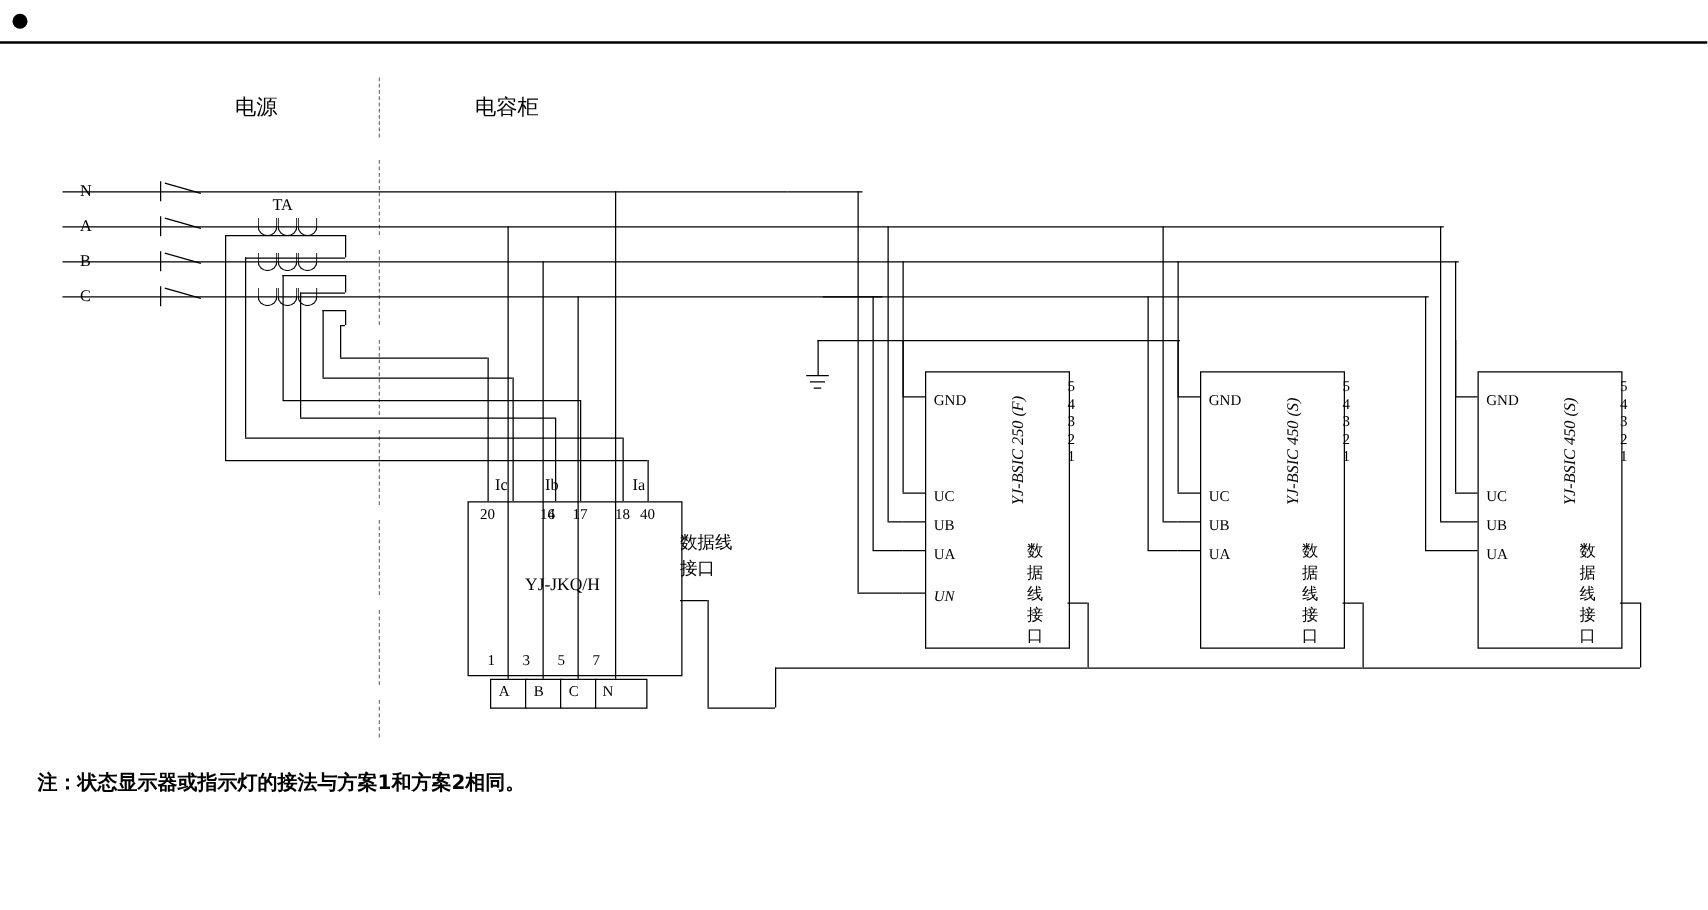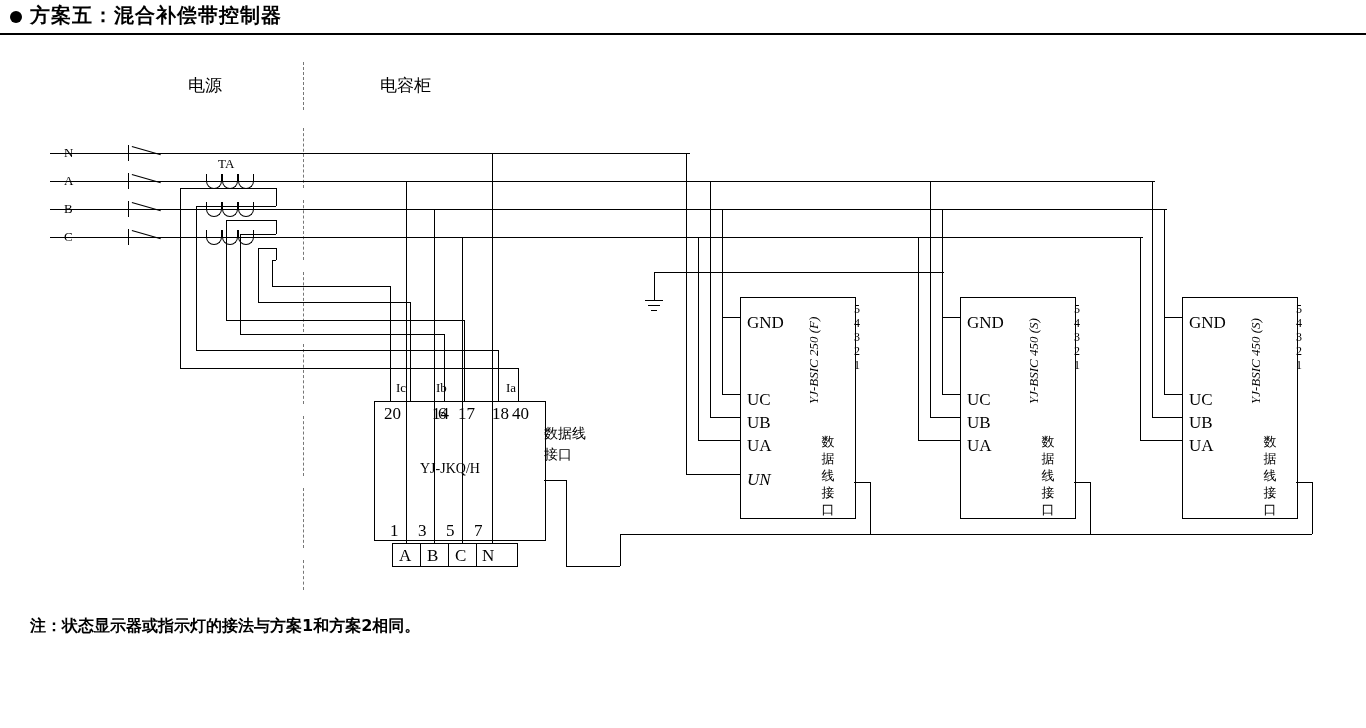--- a/index.html
+++ b/index.html
@@ -62,21 +62,21 @@
     width: 0;
     border-left: 1px dashed #777;
   }
   .box {
     position: absolute;
     border: 1px solid #000;
     background: #fff;
   }
   .boxlbl {
     position: absolute;
-    font-size: 17px;
+    font-size: 12px;
     font-family: "Liberation Serif", serif;
     white-space: nowrap;
   }
   .vert {
     position: absolute;
     font-size: 13px;
     font-style: italic;
     font-family: "Liberation Serif", serif;
     white-space: nowrap;
     transform-origin: 0 0;
@@ -107,21 +107,20 @@
   }
   .gnd1 { position: absolute; background:#000; height:1px; width:18px; }
   .gnd2 { position: absolute; background:#000; height:1px; width:12px; }
   .gnd3 { position: absolute; background:#000; height:1px; width:6px; }
 </style>
 </head>
 <body>
 
 <div class="title-bar">
   <div class="bullet"></div>
-  <div class="title-text">方案五：混合补偿带控制器</div>
 </div>
 
 <div class="hdr" style="left:188px; top:74px;">电源</div>
 <div class="hdr" style="left:380px; top:74px;">电容柜</div>
 
 <div class="dash" style="left:303px; top:62px; height:48px;"></div>
 <div class="dash" style="left:303px; top:128px; height:60px;"></div>
 <div class="dash" style="left:303px; top:200px; height:60px;"></div>
 <div class="dash" style="left:303px; top:272px; height:60px;"></div>
 <div class="dash" style="left:303px; top:344px; height:60px;"></div>

